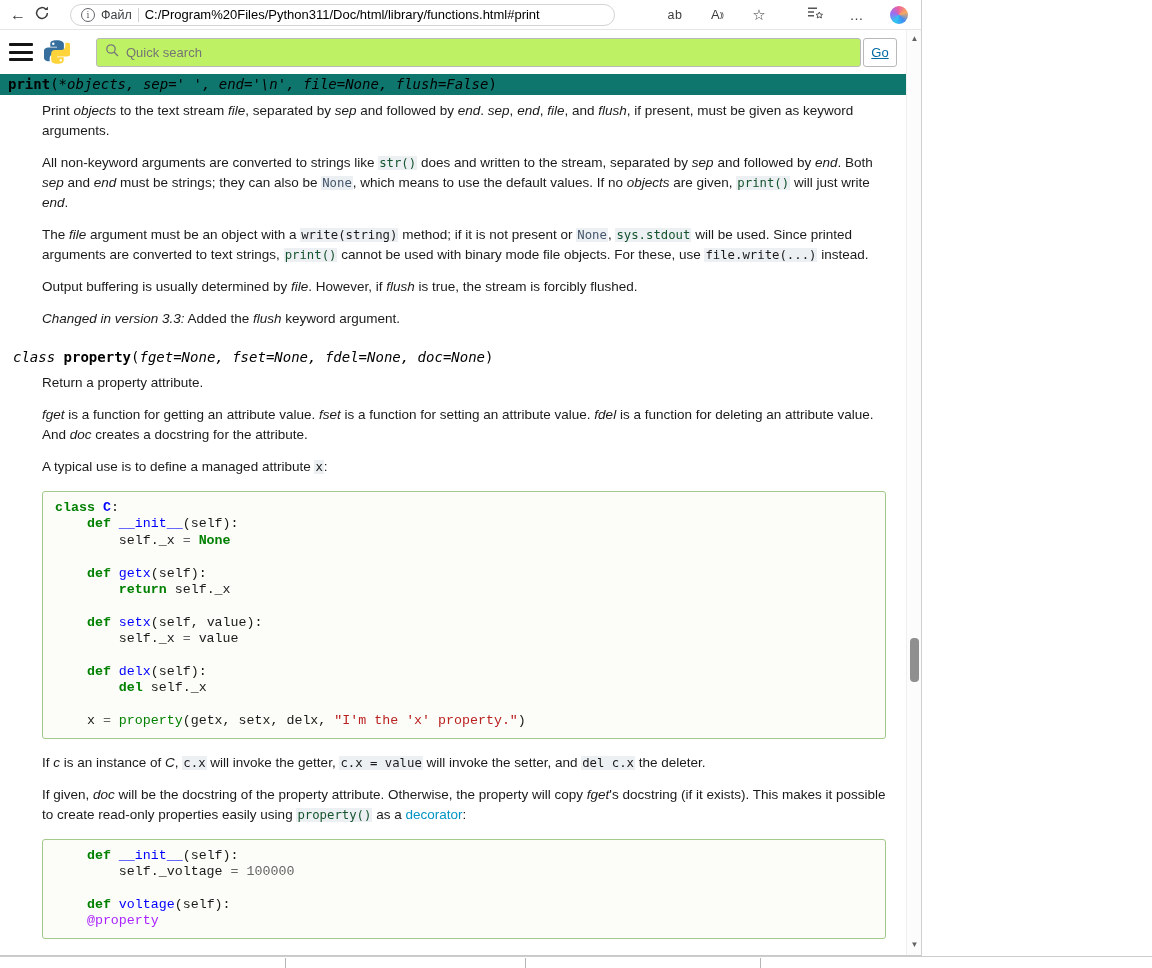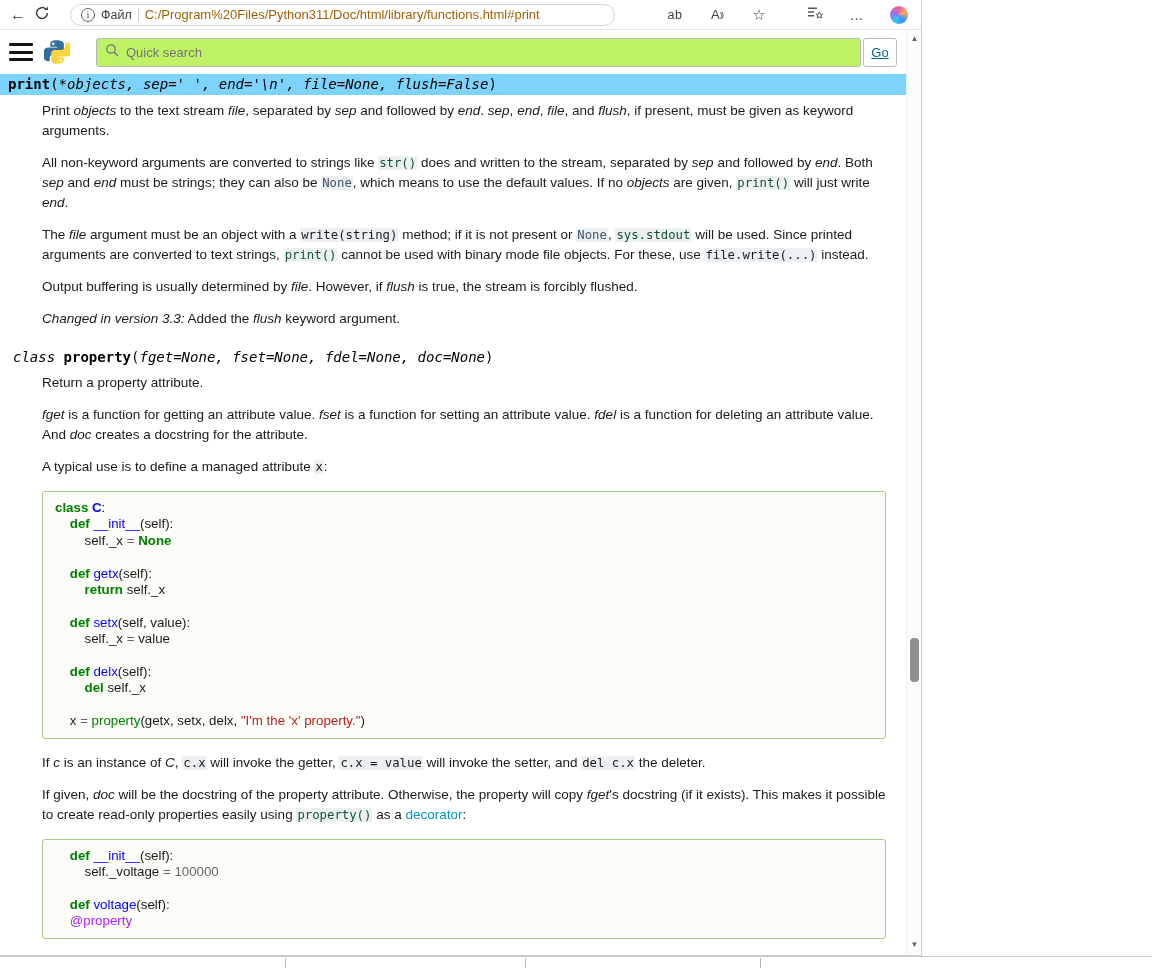--- a/index.html
+++ b/index.html
@@ -15,21 +15,21 @@
   .tbtn { background:none; border:none; display:flex; align-items:center; justify-content:center;
           height:26px; min-width:24px; cursor:pointer; color:#3c3c3c; }
   .glyph { font-size:16px; color:#3c3c3c; line-height:1; }
   .urlbar { width:545px; height:22px; border:1px solid #d4d4d4; border-radius:12px;
             display:flex; align-items:center; padding:0 10px; gap:6px; margin-left:16px; background:#fff; }
   .info-icon { width:14px; height:14px; border:1px solid #5f6368; border-radius:50%;
                font-size:9px; color:#5f6368; display:flex; align-items:center; justify-content:center;
                font-family:"DejaVu Serif", serif; flex:0 0 auto; }
   .site-label { font-size:12.5px; color:#3c4043; flex:0 0 auto; }
   .divider { width:1px; height:14px; background:#d0d0d0; flex:0 0 auto; }
-  .url-text { font-size:13px; color:#a16207; white-space:nowrap; overflow:hidden; }
+  .url-text { font-size:13px; color:#000000; white-space:nowrap; overflow:hidden; }
   .tb-spacer { flex:1; }
   .tb-icons { display:flex; gap:18px; }
   .translate-glyph { font-size:12.5px; color:#3c3c3c; letter-spacing:0.5px; }
   .ra-a { font-size:13px; color:#3c3c3c; }
   .ra-waves { font-size:8px; color:#3c3c3c; letter-spacing:-1px; position:relative; top:-2px; }
   .star-glyph { font-size:15px; color:#3c3c3c; }
   .more-glyph { font-size:14px; color:#3c3c3c; letter-spacing:1px; }
   .gap-before { margin-left:14px; }
   .copilot { width:18px; height:18px; border-radius:50%;
              background: conic-gradient(from 140deg, #3e8df5, #31c5f0, #9a6ff2, #ee5f9e, #f7a95e, #3e8df5); }
@@ -56,39 +56,39 @@
                display:flex; align-items:center; padding:0 8px; gap:7px; background:#bef264; }
   .searchbox input { flex:1; border:none; outline:none; font-size:13px; color:#333;
                      font-family:"Liberation Sans", sans-serif; background:transparent; }
   .searchbox input::placeholder { color:#757575; }
   .go-btn { width:34px; height:29px; border:1px solid #b9b9b9; border-radius:3px; background:#fff;
             font-size:13px; color:#0369a1; margin-left:2px; cursor:pointer;
             font-family:"Liberation Sans", sans-serif;text-decoration:underline; }
 
   
   .sig-highlight, .sig { font-family:"DejaVu Sans Mono", monospace; font-size:14px; color:#000; white-space:nowrap; }
-  .sig-highlight { background:#7dd3fc; height:21px; line-height:21px; padding-left:8px; }
+  .sig-highlight { background:#0f766e; height:21px; line-height:21px; padding-left:8px; }
   .sig { margin:18px 0 0 13px; line-height:20px; }
   .seg-nm { font-weight:bold; }
   .seg-pr, .seg-pre { font-style:italic; }
 
   
   .dd { margin-left:42px; padding-right:20px; }
   .dd p { font-size:13.5px; line-height:20px; color:#1a1a1a; margin:12px 0; }
   .dd p:first-child { margin-top:6px; }
   .seg-em { font-style:italic; }
   .seg-code, .seg-clink, .seg-cnone { font-family:"DejaVu Sans Mono", monospace; font-size:12.3px;
             background:#ecf0f3; padding:0 1px; color:#1a1a1a; }
   .seg-clink { color:#14532d; }
   .seg-cnone { color:#44546a; }
   .seg-link { color:#0095c4; }
 
   
   .codeblock { margin:14px 0; border:1px solid #a5c98b; border-radius:3px; background:#fcfdf8;
-               padding:8px 12px; font-family:Liberation Sans, sans-serif; font-size:13.3px; color:#1a1a1a; }
+               padding:8px 12px; font-family:Liberation Mono, monospace; font-size:13.3px; color:#1a1a1a; }
   .cline { white-space:pre; line-height:16.4px; min-height:16.4px; }
   .tok-k  { color:#008000; font-weight:bold; }
   .tok-nc { color:#0000ff; font-weight:bold; }
   .tok-nf { color:#0000ff; }
   .tok-kc { color:#008000; font-weight:bold; }
   .tok-s  { color:#ba2121; }
   .tok-nd { color:#aa22ff; }
   .tok-nb { color:#008000; }
   .tok-mi { color:#666; }
   .tok-o  { color:#666; }

